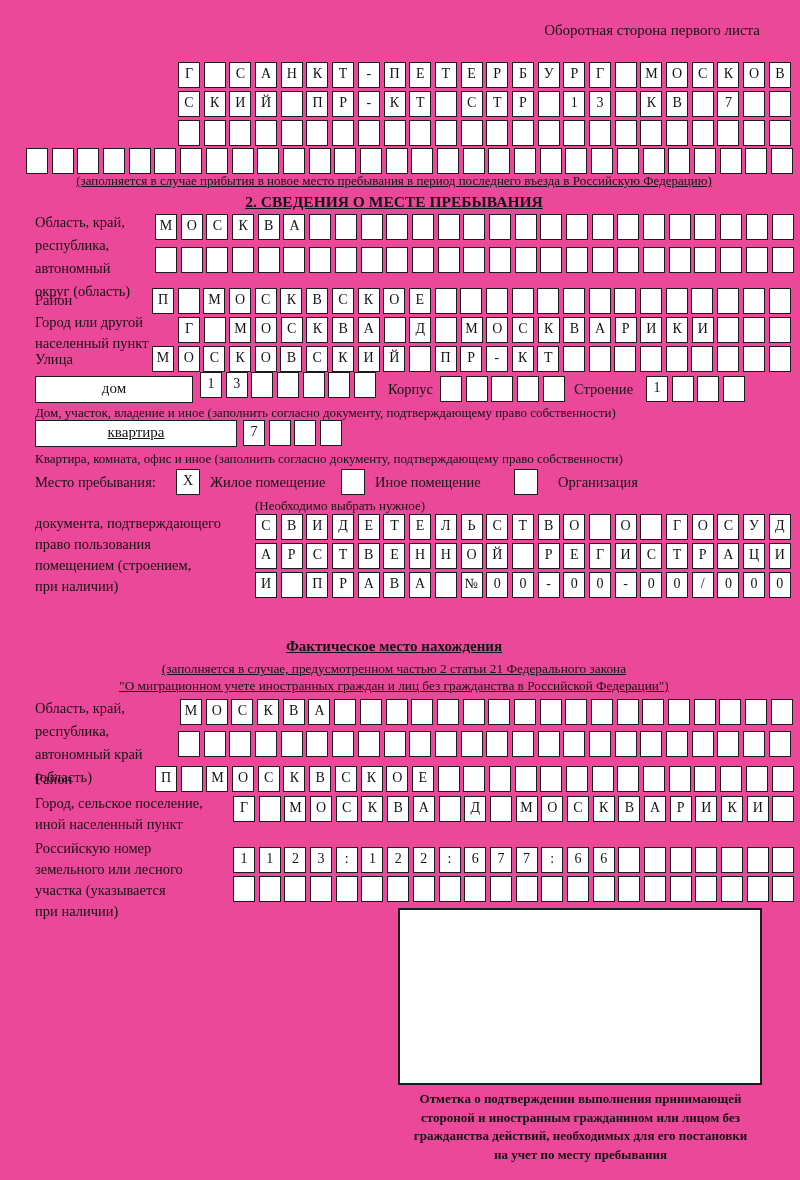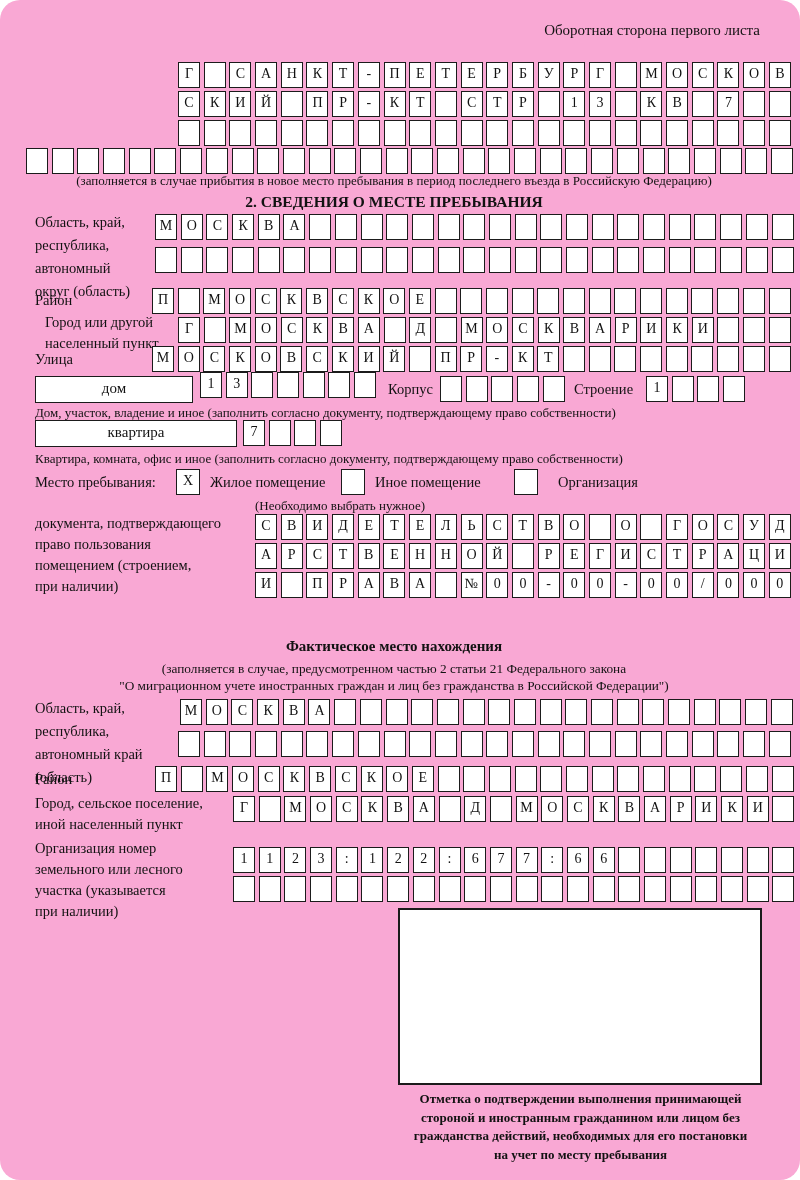--- a/index.html
+++ b/index.html
@@ -1,24 +1,24 @@
 <!DOCTYPE html>
 <html><head>
 <meta charset="utf-8">
 <style>
   html,body{margin:0;padding:0;background:#fff;}
   #page{
-    position:relative;width:800px;height:1180px;background:#f9a8d4;
-    font-family:"Liberation Serif","DejaVu Serif",serif;color:#121212;overflow:hidden;border-radius:20px;
+    position:relative;width:800px;height:1180px;background:#ec4899;
+    font-family:"Liberation Serif","DejaVu Serif",serif;color:#121212;overflow:hidden;
   }
   .abs{position:absolute;}
   .lbl{font-size:14.5px;line-height:23px;white-space:nowrap;}
   .lbl2{font-size:14.5px;line-height:21px;white-space:nowrap;}
   .note{font-size:13px;white-space:nowrap;}
-  .ctr{width:788px;left:0;text-align:center;}
+  .ctr{width:788px;left:0;text-align:center;text-decoration:underline;}
   .bold{font-weight:bold;}
   .boxrow{white-space:nowrap;height:26px;}
   .cb{
     display:inline-block;box-sizing:border-box;width:22px;height:26px;
     border:1.7px solid #1b1b1b;margin-right:3.7px;text-align:center;
     font-size:14px;line-height:22px;vertical-align:top;background:#fff;overflow:hidden;
   }
   .cbx{
     display:inline-block;box-sizing:border-box;width:24px;height:26px;
     border:1.7px solid #1b1b1b;text-align:center;font-size:14px;line-height:22px;background:#fff;
@@ -50,38 +50,38 @@
     <div>республика,</div>
     <div>автономный</div>
     <div>округ (область)</div>
   </div>
   <div class="abs boxrow" style="left:155px;top:214px;"><span class="cb">М</span><span class="cb">О</span><span class="cb">С</span><span class="cb">К</span><span class="cb">В</span><span class="cb">А</span><span class="cb"></span><span class="cb"></span><span class="cb"></span><span class="cb"></span><span class="cb"></span><span class="cb"></span><span class="cb"></span><span class="cb"></span><span class="cb"></span><span class="cb"></span><span class="cb"></span><span class="cb"></span><span class="cb"></span><span class="cb"></span><span class="cb"></span><span class="cb"></span><span class="cb"></span><span class="cb"></span><span class="cb"></span></div>
   <div class="abs boxrow" style="left:155px;top:247px;"><span class="cb"></span><span class="cb"></span><span class="cb"></span><span class="cb"></span><span class="cb"></span><span class="cb"></span><span class="cb"></span><span class="cb"></span><span class="cb"></span><span class="cb"></span><span class="cb"></span><span class="cb"></span><span class="cb"></span><span class="cb"></span><span class="cb"></span><span class="cb"></span><span class="cb"></span><span class="cb"></span><span class="cb"></span><span class="cb"></span><span class="cb"></span><span class="cb"></span><span class="cb"></span><span class="cb"></span><span class="cb"></span></div>
 
   <div class="abs lbl" style="left:35px;top:289px;">Район</div>
   <div class="abs boxrow" style="left:152px;top:288px;"><span class="cb">П</span><span class="cb"></span><span class="cb">М</span><span class="cb">О</span><span class="cb">С</span><span class="cb">К</span><span class="cb">В</span><span class="cb">С</span><span class="cb">К</span><span class="cb">О</span><span class="cb">Е</span><span class="cb"></span><span class="cb"></span><span class="cb"></span><span class="cb"></span><span class="cb"></span><span class="cb"></span><span class="cb"></span><span class="cb"></span><span class="cb"></span><span class="cb"></span><span class="cb"></span><span class="cb"></span><span class="cb"></span><span class="cb"></span></div>
 
-  <div class="abs lbl2" style="left:35px;top:312px;margin-left:10px;">
+  <div class="abs lbl2" style="left:35px;top:312px;">
     <div>Город или другой</div>
     <div>населенный пункт</div>
   </div>
   <div class="abs boxrow" style="left:178px;top:317px;"><span class="cb">Г</span><span class="cb"></span><span class="cb">М</span><span class="cb">О</span><span class="cb">С</span><span class="cb">К</span><span class="cb">В</span><span class="cb">А</span><span class="cb"></span><span class="cb">Д</span><span class="cb"></span><span class="cb">М</span><span class="cb">О</span><span class="cb">С</span><span class="cb">К</span><span class="cb">В</span><span class="cb">А</span><span class="cb">Р</span><span class="cb">И</span><span class="cb">К</span><span class="cb">И</span><span class="cb"></span><span class="cb"></span><span class="cb"></span></div>
 
   <div class="abs lbl" style="left:35px;top:348px;">Улица</div>
   <div class="abs boxrow" style="left:152px;top:346px;"><span class="cb">М</span><span class="cb">О</span><span class="cb">С</span><span class="cb">К</span><span class="cb">О</span><span class="cb">В</span><span class="cb">С</span><span class="cb">К</span><span class="cb">И</span><span class="cb">Й</span><span class="cb"></span><span class="cb">П</span><span class="cb">Р</span><span class="cb">-</span><span class="cb">К</span><span class="cb">Т</span><span class="cb"></span><span class="cb"></span><span class="cb"></span><span class="cb"></span><span class="cb"></span><span class="cb"></span><span class="cb"></span><span class="cb"></span><span class="cb"></span></div>
 
   <div class="abs wbox" style="left:35px;top:376px;width:158px;">дом</div>
   <div class="abs boxrow" style="left:200px;top:372px;"><span class="cb">1</span><span class="cb">3</span><span class="cb"></span><span class="cb"></span><span class="cb"></span><span class="cb"></span><span class="cb"></span></div>
   <div class="abs lbl" style="left:388px;top:378px;">Корпус</div>
   <div class="abs boxrow" style="left:440px;top:376px;"><span class="cb"></span><span class="cb"></span><span class="cb"></span><span class="cb"></span><span class="cb"></span></div>
   <div class="abs lbl" style="left:574px;top:378px;">Строение</div>
   <div class="abs boxrow" style="left:646px;top:376px;"><span class="cb">1</span><span class="cb"></span><span class="cb"></span><span class="cb"></span></div>
   <div class="abs note" style="left:35px;top:405px;">Дом, участок, владение и иное (заполнить согласно документу, подтверждающему право собственности)</div>
 
-  <div class="abs wbox" style="left:35px;top:420px;width:202px;">квартира</div>
+  <div class="abs wbox" style="left:35px;top:420px;width:202px;text-decoration:underline;">квартира</div>
   <div class="abs boxrow" style="left:243px;top:420px;"><span class="cb">7</span><span class="cb"></span><span class="cb"></span><span class="cb"></span></div>
   <div class="abs note" style="left:35px;top:451px;">Квартира, комната, офис и иное (заполнить согласно документу, подтверждающему право собственности)</div>
 
   <div class="abs lbl" style="left:35px;top:471px;">Место пребывания:</div>
   <span class="abs cbx" style="left:176px;top:469px;">X</span>
   <div class="abs lbl" style="left:210px;top:471px;">Жилое помещение</div>
   <span class="abs cbx" style="left:341px;top:469px;"></span>
   <div class="abs lbl" style="left:375px;top:471px;">Иное помещение</div>
   <span class="abs cbx" style="left:514px;top:469px;"></span>
   <div class="abs lbl" style="left:558px;top:471px;">Организация</div>
@@ -113,21 +113,21 @@
   <div class="abs lbl" style="left:35px;top:768px;">Район</div>
   <div class="abs boxrow" style="left:155px;top:766px;"><span class="cb">П</span><span class="cb"></span><span class="cb">М</span><span class="cb">О</span><span class="cb">С</span><span class="cb">К</span><span class="cb">В</span><span class="cb">С</span><span class="cb">К</span><span class="cb">О</span><span class="cb">Е</span><span class="cb"></span><span class="cb"></span><span class="cb"></span><span class="cb"></span><span class="cb"></span><span class="cb"></span><span class="cb"></span><span class="cb"></span><span class="cb"></span><span class="cb"></span><span class="cb"></span><span class="cb"></span><span class="cb"></span><span class="cb"></span></div>
 
   <div class="abs lbl2" style="left:35px;top:793px;">
     <div>Город, сельское поселение,</div>
     <div>иной населенный пункт</div>
   </div>
   <div class="abs boxrow" style="left:233px;top:796px;"><span class="cb">Г</span><span class="cb"></span><span class="cb">М</span><span class="cb">О</span><span class="cb">С</span><span class="cb">К</span><span class="cb">В</span><span class="cb">А</span><span class="cb"></span><span class="cb">Д</span><span class="cb"></span><span class="cb">М</span><span class="cb">О</span><span class="cb">С</span><span class="cb">К</span><span class="cb">В</span><span class="cb">А</span><span class="cb">Р</span><span class="cb">И</span><span class="cb">К</span><span class="cb">И</span><span class="cb"></span></div>
 
   <div class="abs lbl2" style="left:35px;top:838px;">
-    <div>Организация номер</div>
+    <div>Российскую номер</div>
     <div>земельного или лесного</div>
     <div>участка (указывается</div>
     <div>при наличии)</div>
   </div>
   <div class="abs boxrow" style="left:233px;top:847px;"><span class="cb">1</span><span class="cb">1</span><span class="cb">2</span><span class="cb">3</span><span class="cb">:</span><span class="cb">1</span><span class="cb">2</span><span class="cb">2</span><span class="cb">:</span><span class="cb">6</span><span class="cb">7</span><span class="cb">7</span><span class="cb">:</span><span class="cb">6</span><span class="cb">6</span><span class="cb"></span><span class="cb"></span><span class="cb"></span><span class="cb"></span><span class="cb"></span><span class="cb"></span><span class="cb"></span></div>
   <div class="abs boxrow" style="left:233px;top:876px;"><span class="cb"></span><span class="cb"></span><span class="cb"></span><span class="cb"></span><span class="cb"></span><span class="cb"></span><span class="cb"></span><span class="cb"></span><span class="cb"></span><span class="cb"></span><span class="cb"></span><span class="cb"></span><span class="cb"></span><span class="cb"></span><span class="cb"></span><span class="cb"></span><span class="cb"></span><span class="cb"></span><span class="cb"></span><span class="cb"></span><span class="cb"></span><span class="cb"></span></div>
 
   <div class="abs stampbox" style="left:398px;top:908px;width:364px;height:177px;"></div>
   <div class="abs cap" style="left:388px;top:1090px;width:385px;">
     <div>Отметка о подтверждении выполнения принимающей</div>

